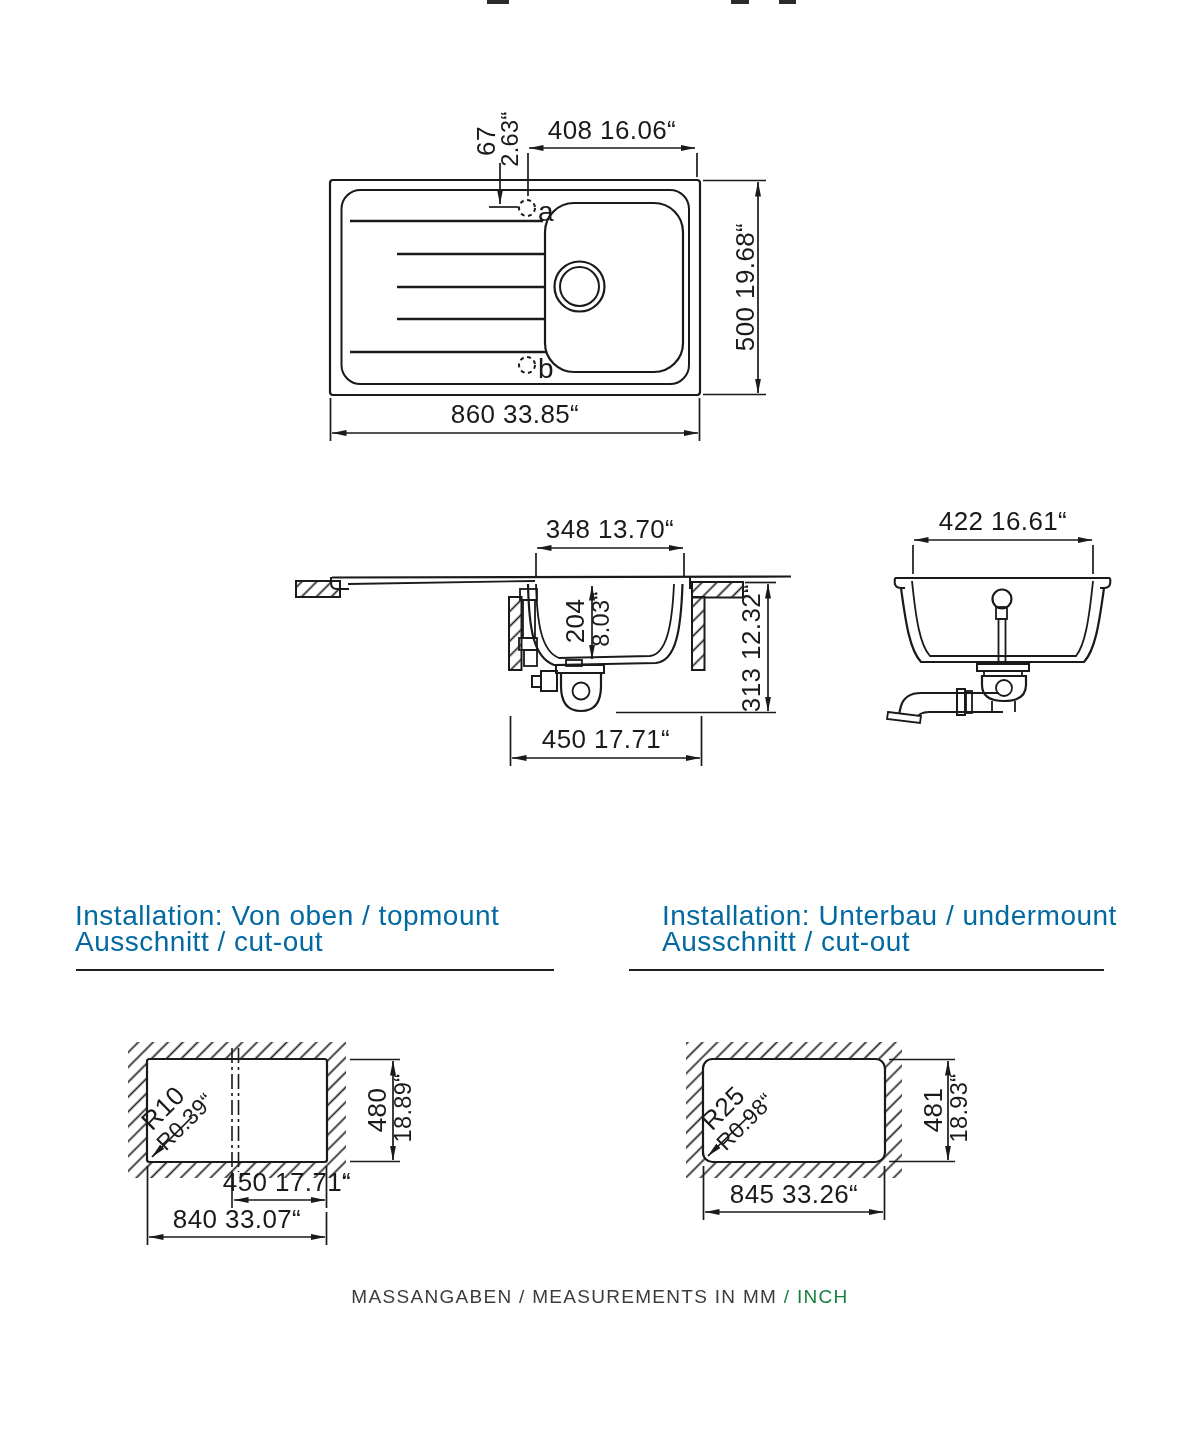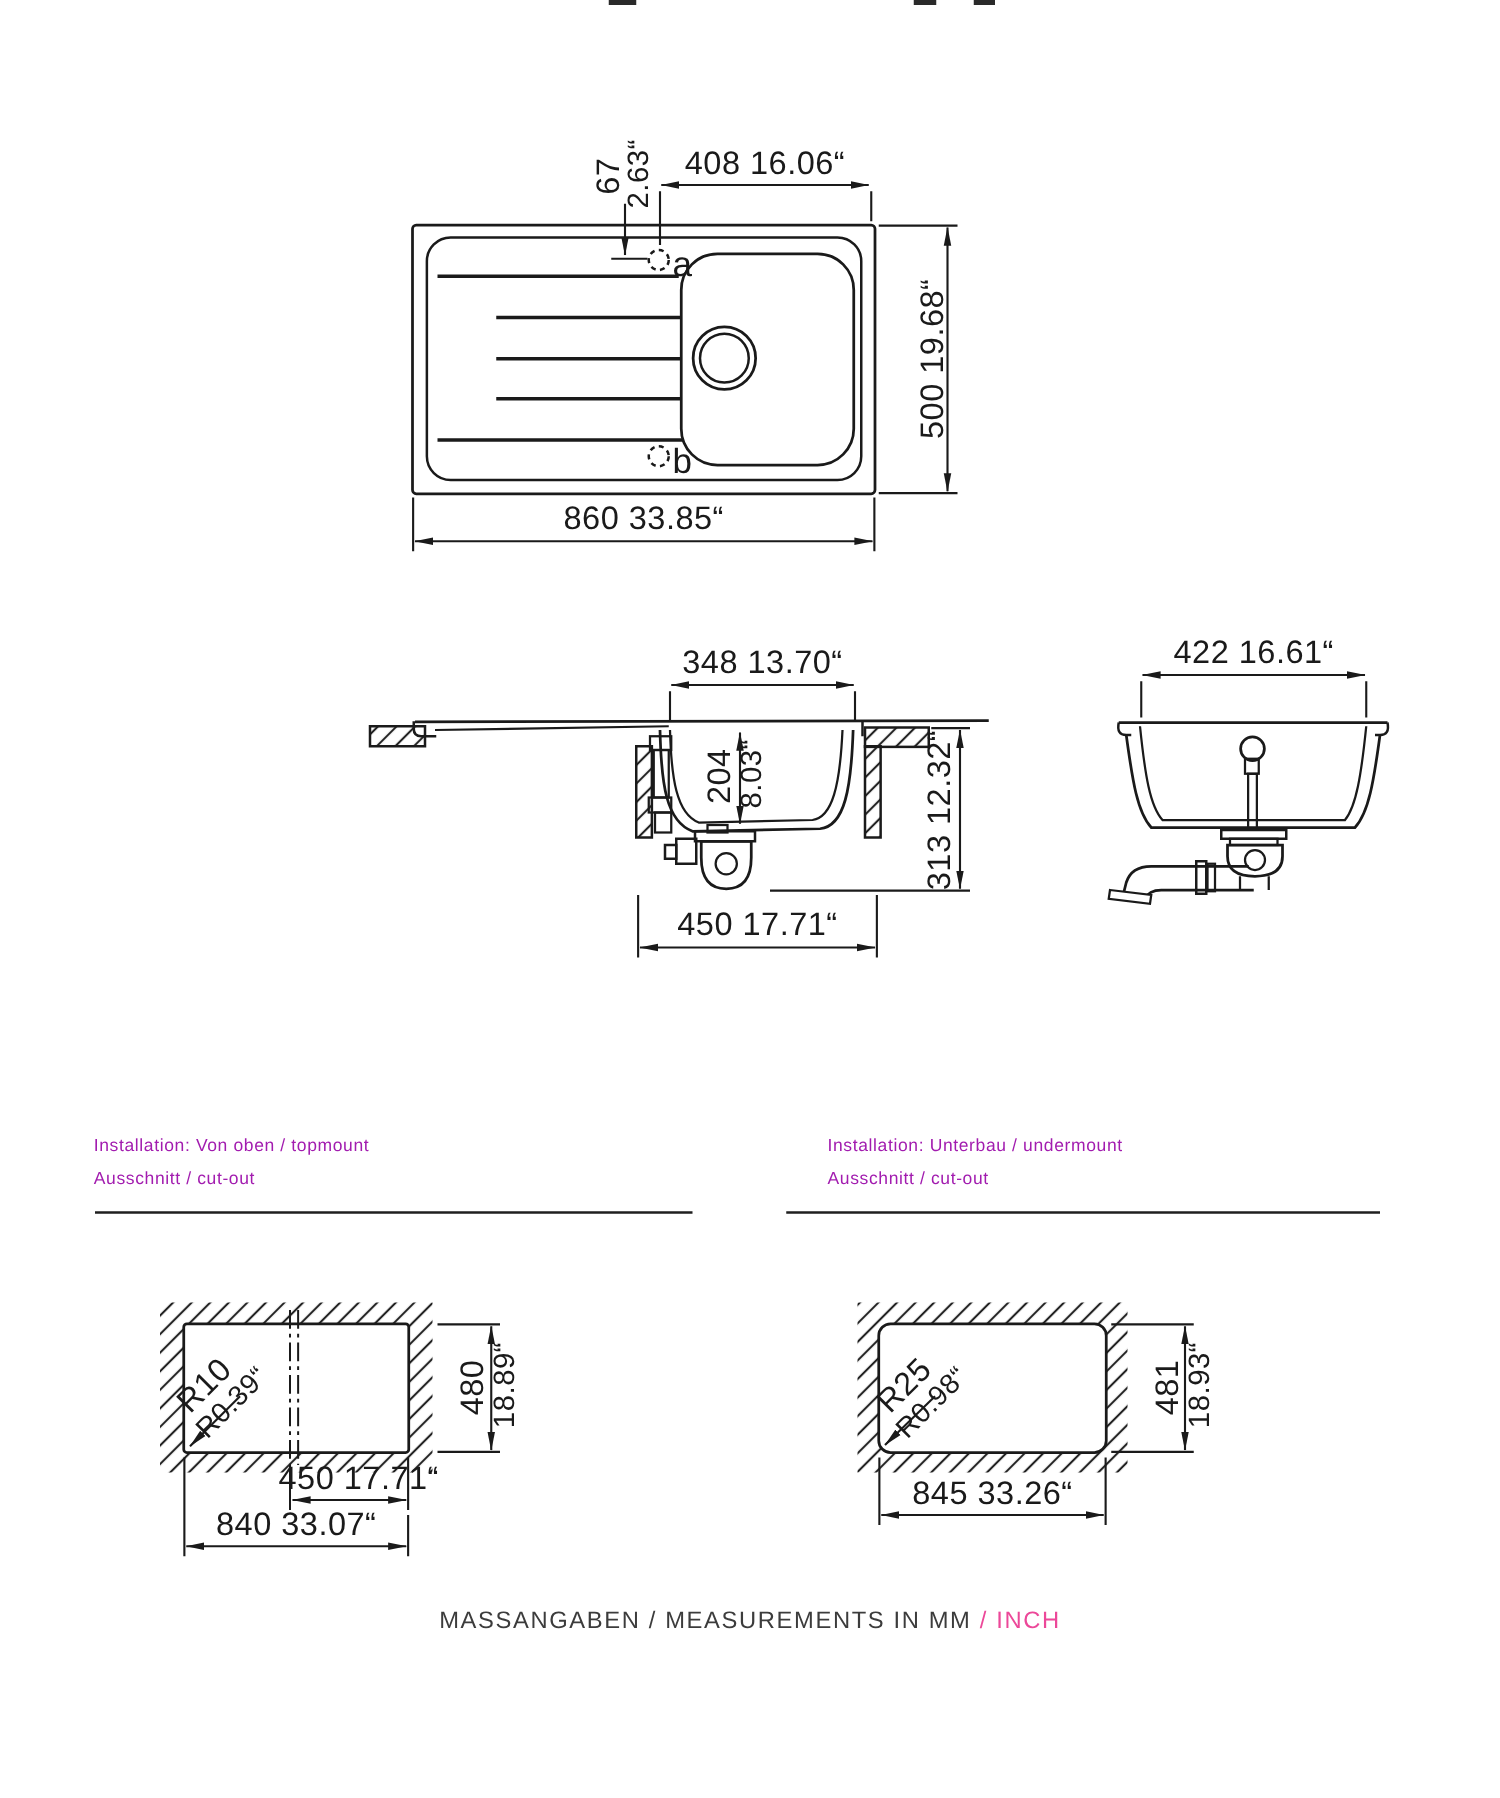--- a/index.html
+++ b/index.html
@@ -5,25 +5,25 @@
   html,body{margin:0;padding:0;background:#fff;}
   body{width:1200px;height:1438px;position:relative;overflow:hidden;
        font-family:"Liberation Sans",sans-serif;color:#1a1a1a;}
   svg{position:absolute;left:0;top:0;}
   svg text{fill:#1a1a1a;font-family:"Liberation Sans",sans-serif;letter-spacing:.4px;}
   .t26{font-size:26px;}
   .t24{font-size:23.5px;}
   .t28{font-size:28px;}
   .tr25{font-size:26px;}
   .tr22{font-size:22.5px;}
-  .heading{position:absolute;font-size:14px;line-height:26px;letter-spacing:.5px;color:#a21caf;}
+  .heading{position:absolute;font-size:28px;line-height:26px;letter-spacing:.5px;color:#0369a1;}
   .rule{position:absolute;height:2px;background:#1f1f1f;}
   .footer{position:absolute;left:0;top:1286px;width:1200px;text-align:center;
           font-size:19px;letter-spacing:1.3px;color:#3c3c3c;}
-  .footer .muted{color:#ec4899;}
+  .footer .muted{color:#15803d;}
   .cropmark{position:absolute;top:0;height:4px;background:#2a2a2a;}
 </style>
 </head>
 <body>
 
 <div class="cropmark" style="left:487px;width:22px;"></div>
 <div class="cropmark" style="left:731px;width:18px;"></div>
 <div class="cropmark" style="left:779px;width:17px;"></div>
 
 <svg viewBox="0 0 1200 1438" width="1200" height="1438">

